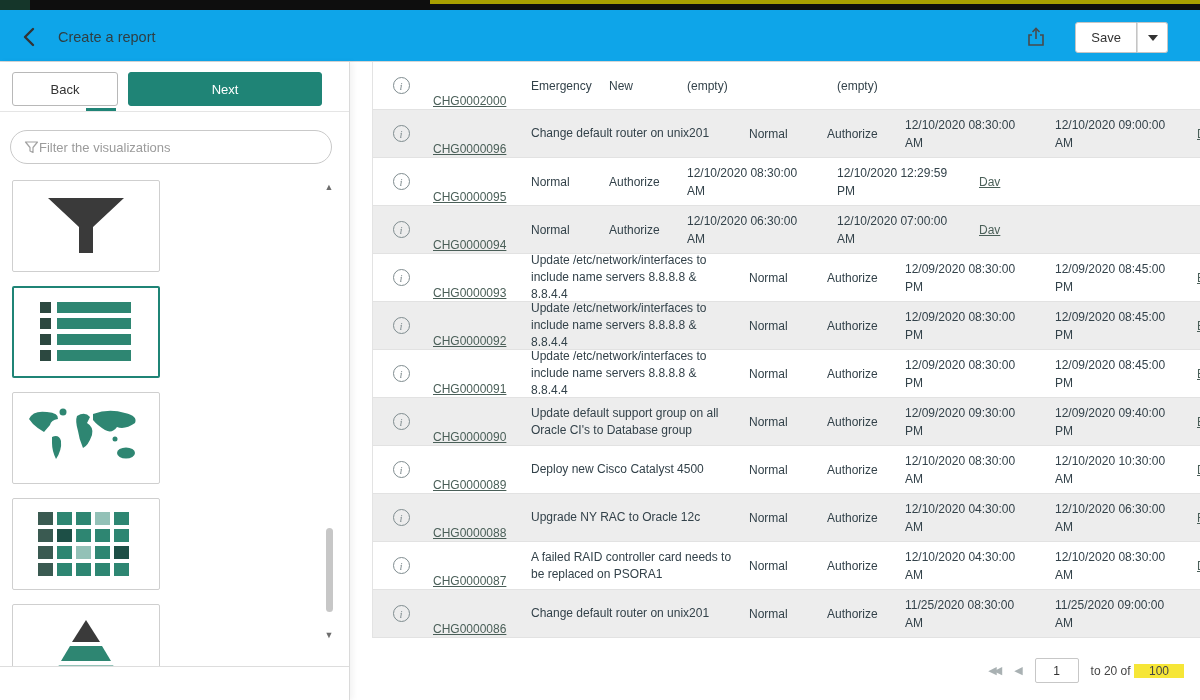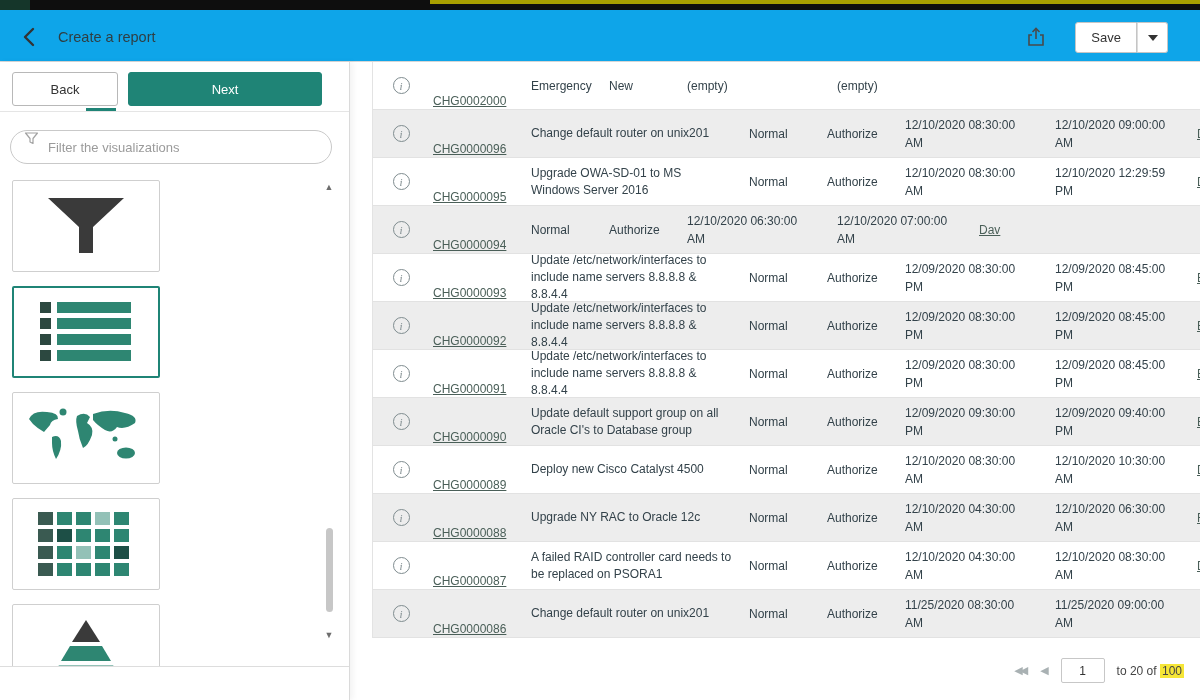--- a/index.html
+++ b/index.html
@@ -21,21 +21,21 @@
   .save-caret { width:31px; background:#fff; border:1px solid #c5c5c5; border-left:1px solid #dcdcdc; border-radius:0 3px 3px 0; display:flex; align-items:center; justify-content:center; cursor:pointer; }
   .caret-down { width:0; height:0; border-left:5px solid transparent; border-right:5px solid transparent; border-top:6px solid #333; }
 
   
   .sidebar { position:absolute; top:62px; left:0; width:350px; height:638px; background:#fff; border-right:1px solid #dadada; box-shadow:3px 0 6px rgba(0,0,0,.05); }
   .steps { position:absolute; top:0; left:0; width:100%; height:50px; border-bottom:1px solid #e5e5e5; display:flex; align-items:stretch; padding-left:26px; gap:13px; font-size:13.5px; }
   .step { display:flex; align-items:center; border-bottom:3px solid transparent; color:#3a3a3a; cursor:pointer; }
   .step.active { color:#1f8476; font-weight:bold; border-bottom-color:#1f8476; }
   .step-chev { display:flex; align-items:center; color:#6c6c6c; font-size:16px; }
 
-  .filter-wrap { position:absolute; top:68px; left:10px; width:322px; height:34px; border:1px solid #c9c9c9; border-radius:17px; background:#fff; display:flex; gap:9px; padding:0 13px; }
+  .filter-wrap { position:absolute; top:68px; left:10px; width:322px; height:34px; border:1px solid #c9c9c9; border-radius:17px; background:#fff; display:flex; align-items:center; padding:0 13px; }
   .filter-input { flex:1; border:none; outline:none; background:transparent; font-size:13px; color:#333; font-family:inherit; }
   .filter-input::placeholder { color:#9b9b9b; }
 
   .viz-list { position:absolute; top:118px; left:0; width:350px; height:486px; overflow:hidden; }
   .viz-card { position:absolute; left:12px; width:148px; height:92px; background:#fff; border:1px solid #cfcfcf; border-radius:2px; display:flex; align-items:center; justify-content:center; cursor:pointer; }
   .viz-card.selected { border:2px solid #1f8476; }
   .vc-1 { top:0; } .vc-2 { top:106px; } .vc-3 { top:212px; } .vc-4 { top:318px; } .vc-5 { top:424px; }
 
   .scrollbar { position:absolute; right:14px; top:0; width:14px; height:462px; }
   .scroll-arrow { position:absolute; left:0; width:14px; height:14px; font-size:9px; color:#6d6d6d; text-align:center; line-height:14px; cursor:pointer; background:none; border:none; padding:0; }
@@ -60,21 +60,21 @@
   .c-date { width:142px; padding:0 6px; white-space:pre-line; line-height:1.5;margin-left:8px; }
   .c-assigned { flex:1; padding:0 0 0 6px; white-space:nowrap; }
   .info-icon { width:17px; height:17px; border:1.4px solid #7f8c8f; border-radius:50%; color:#7f8c8f; font-size:11px; font-style:italic; font-family:"Liberation Serif","DejaVu Serif",serif; display:flex; align-items:center; justify-content:center; cursor:pointer; }
   .cell-link { color:#4a5f58; text-decoration:underline; cursor:pointer; }
 
   
   .pagination { position:absolute; top:596px; right:16px; display:flex; align-items:center; gap:12px; font-size:12px; color:#454545; }
   .page-nav { background:none; border:none; color:#a9b1b3; font-size:11px; cursor:pointer; font-family:inherit; }
   .page-nav.first { letter-spacing:-3px; padding-right:3px; }
   .page-input { width:44px; height:25px; border:1px solid #c7c7c7; border-radius:2px; text-align:center; font-size:12px; color:#333; font-family:inherit; }
-  .total-hl { background:#f6e637; padding:0 2px; }
+  .total-hl { background:#f6e637; padding:0 15px; }
 
   svg { display:block; }
 </style>
 </head>
 <body>
 
 <div class="top-strip">
   <div class="accent-green"></div>
   <div class="accent-yellow"></div>
 </div>
@@ -239,21 +239,20 @@
 AM</div>
         <div class="cell c-date">12/10/2020 09:00:00
 AM</div>
         <div class="cell c-assigned"><a class="cell-link">Dav</a></div>
       </div>
       <div class="trow">
         <div class="cell c-info">
           <span class="info-icon">i</span>
         </div>
         <div class="cell c-num"><a class="cell-link">CHG0000095</a></div>
-        <div class="cell c-desc">Upgrade OWA-SD-01 to MS Windows Server 2016</div>
         <div class="cell c-pri">Normal</div>
         <div class="cell c-state">Authorize</div>
         <div class="cell c-date">12/10/2020 08:30:00
 AM</div>
         <div class="cell c-date">12/10/2020 12:29:59
 PM</div>
         <div class="cell c-assigned"><a class="cell-link">Dav</a></div>
       </div>
       <div class="trow alt">
         <div class="cell c-info">

